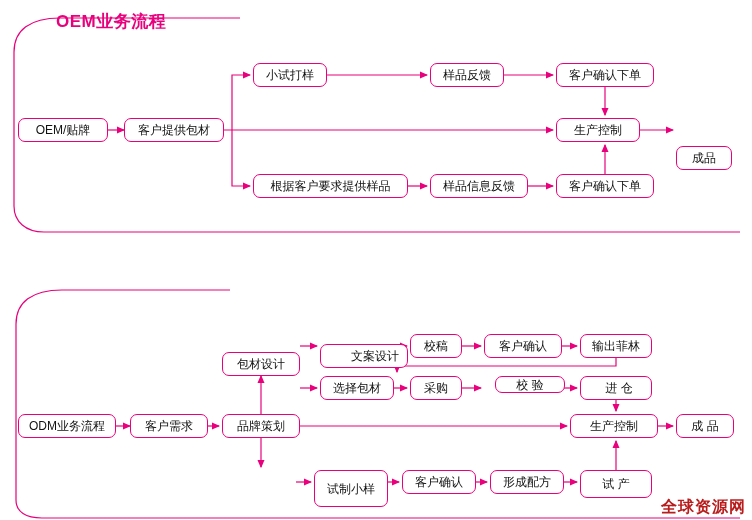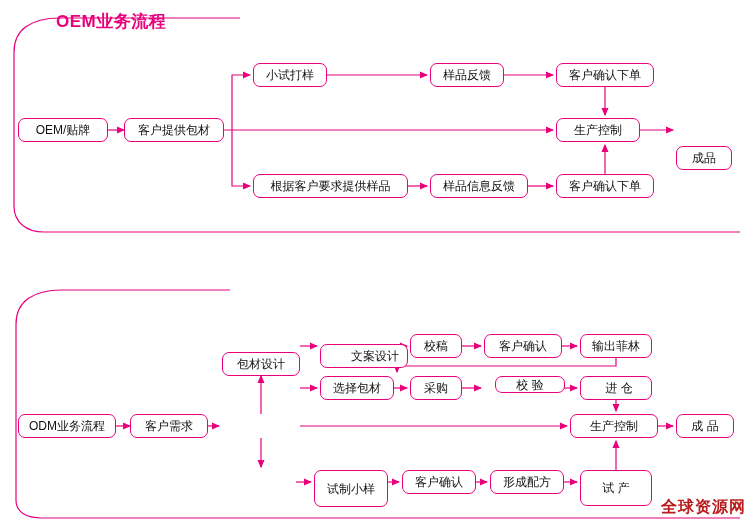--- a/index.html
+++ b/index.html
@@ -123,30 +123,31 @@
   <div class="box" style="left:430px;top:63px;width:74px;height:24px;">样品反馈</div>
   <div class="box" style="left:556px;top:63px;width:98px;height:24px;">客户确认下单</div>
   <div class="box" style="left:253px;top:174px;width:155px;height:24px;">根据客户要求提供样品</div>
   <div class="box" style="left:430px;top:174px;width:98px;height:24px;">样品信息反馈</div>
   <div class="box" style="left:556px;top:174px;width:98px;height:24px;">客户确认下单</div>
   <div class="box" style="left:556px;top:118px;width:84px;height:24px;">生产控制</div>
   <div class="box" style="left:676px;top:118px;width:56px;height:24px;margin-top:28px;">成品</div>
 
   <div class="box" style="left:18px;top:414px;width:98px;height:24px;">ODM业务流程</div>
   <div class="box" style="left:130px;top:414px;width:78px;height:24px;">客户需求</div>
+  <div class="box" style="left:222px;top:414px;width:78px;height:24px;">品牌策划</div>
   <div class="box" style="left:222px;top:352px;width:78px;height:24px;">包材设计</div>
   <div class="box" style="left:320px;top:344px;width:88px;height:24px;padding-left:22px;">文案设计</div>
   <div class="box" style="left:410px;top:334px;width:52px;height:24px;">校稿</div>
   <div class="box" style="left:484px;top:334px;width:78px;height:24px;">客户确认</div>
   <div class="box" style="left:580px;top:334px;width:72px;height:24px;">输出菲林</div>
   <div class="box" style="left:320px;top:376px;width:74px;height:24px;">选择包材</div>
   <div class="box" style="left:410px;top:376px;width:52px;height:24px;">采购</div>
   <div class="box" style="left:484px;top:376px;width:70px;height:17px;margin-left:11px;">校 验</div>
   <div class="box" style="left:580px;top:376px;width:72px;height:24px;padding-left:6px;">进 仓</div>
   <div class="box" style="left:314px;top:470px;width:74px;height:37px;">试制小样</div>
   <div class="box" style="left:402px;top:470px;width:74px;height:24px;">客户确认</div>
   <div class="box" style="left:490px;top:470px;width:74px;height:24px;">形成配方</div>
-  <div class="box" style="left:580px;top:470px;width:72px;height:36px;">试 产</div>
+  <div class="box" style="left:580px;top:470px;width:72px;height:28px;">试 产</div>
   <div class="box" style="left:570px;top:414px;width:88px;height:24px;">生产控制</div>
   <div class="box" style="left:676px;top:414px;width:58px;height:24px;">成 品</div>
 
   <div class="wm">全球资源网</div>
 </div>
 
 </body></html>

